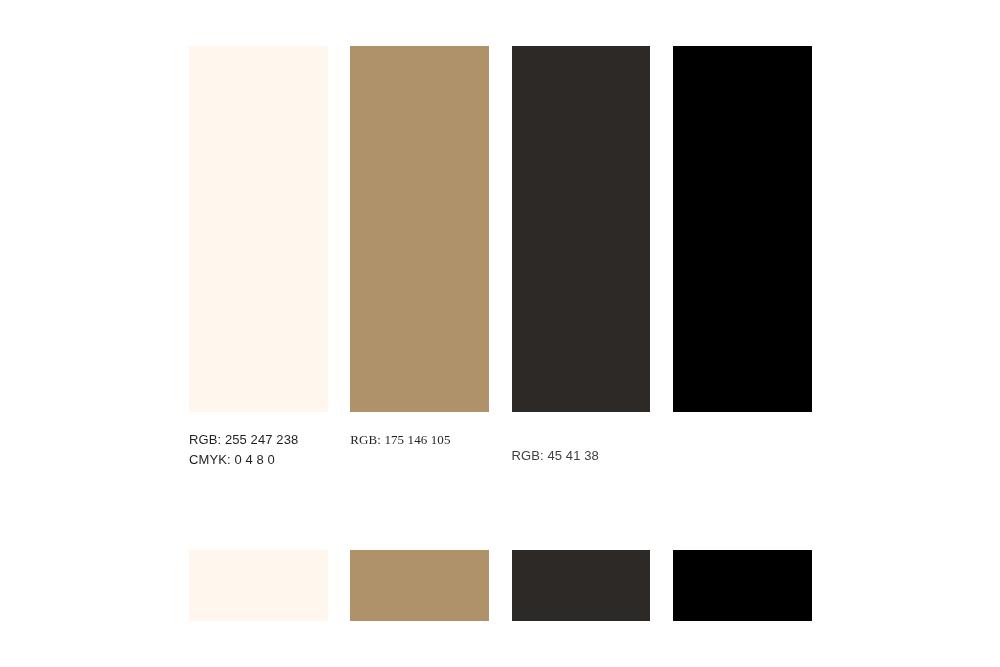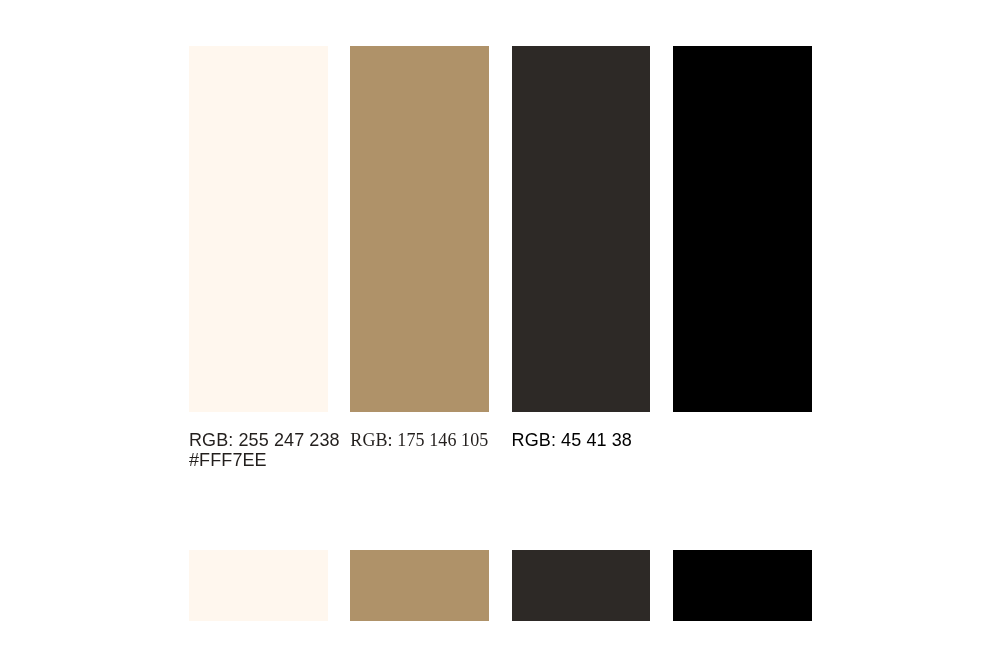--- a/index.html
+++ b/index.html
@@ -50,21 +50,21 @@
     position: absolute;
     left: 189px;
     top: 430px;
     width: 623px;
     display: flex;
     gap: 22.5px;
   }
   .info-block {
     width: 138.8px;
     color: #231f1d;
-    font-size: 18px;
+    font-size: 13px;
     line-height: 20.4px;
     letter-spacing: 0.1px;
     white-space: nowrap;
   }
   .info-line {
     display: block;
   }
 
   
   .swatch-row-secondary {
@@ -97,26 +97,26 @@
       <div class="swatch-chip" style="background: rgb(45, 41, 38);"></div>
     </div>
     <div class="swatch-cell">
       <div class="swatch-chip" style="background: rgb(0, 0, 0);"></div>
     </div>
   </div>
 
   <div class="info-row">
     <div class="info-block" style="color: rgb(35, 31, 29);">
       <span class="info-line">RGB: 255 247 238</span>
-      <span class="info-line">#FFF7EE</span>
+      <span class="info-line">CMYK: 0 4 8 0</span>
     </div>
     <div class="info-block" style="color: rgb(35, 31, 29); font-family: Liberation Serif, serif;">
       <span class="info-line">RGB: 175 146 105</span>
     </div>
-    <div class="info-block" style="color: #000000;">
+    <div class="info-block" style="color: #404040; margin-top: 16px;">
       <span class="info-line">RGB: 45 41 38</span>
     </div>
   </div>
 
   <div class="swatch-row-secondary">
     <div class="swatch-cell">
       <div class="swatch-chip" style="background: rgb(255, 247, 238);"></div>
     </div>
     <div class="swatch-cell">
       <div class="swatch-chip" style="background: rgb(175, 146, 105);"></div>

